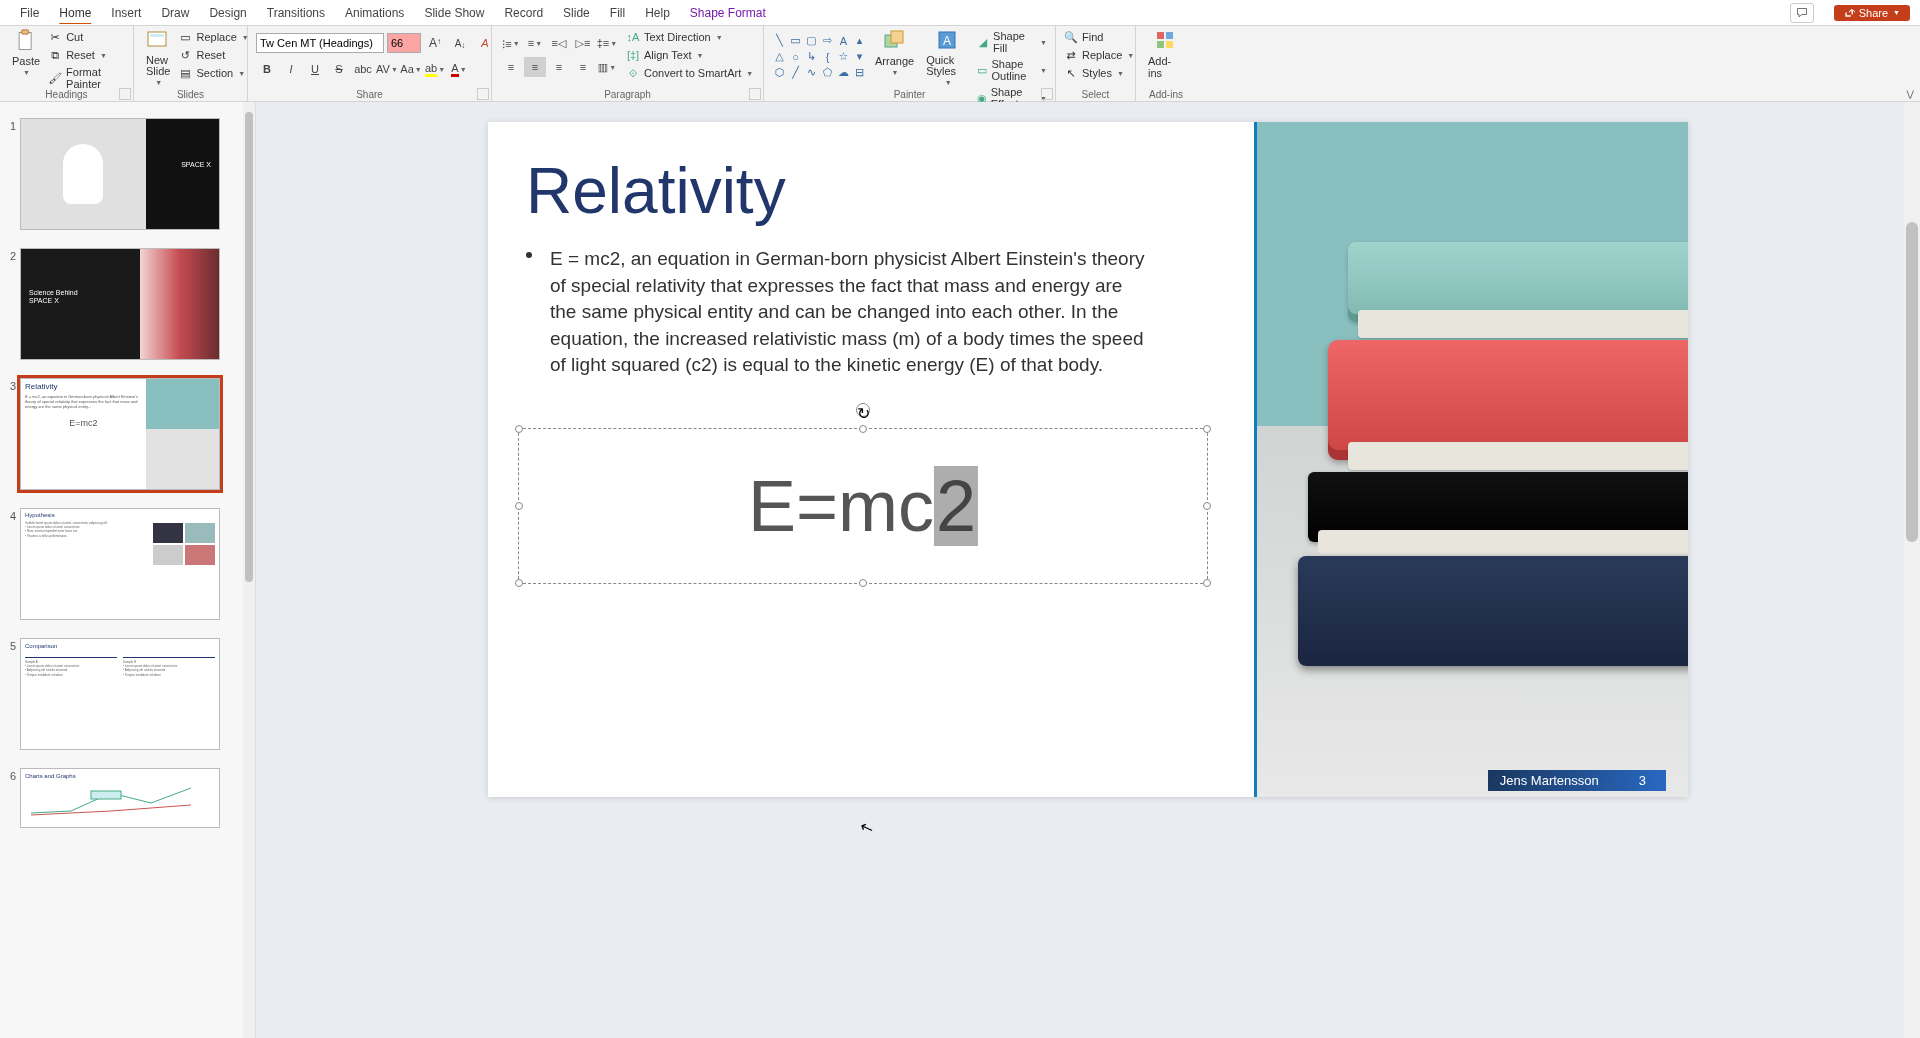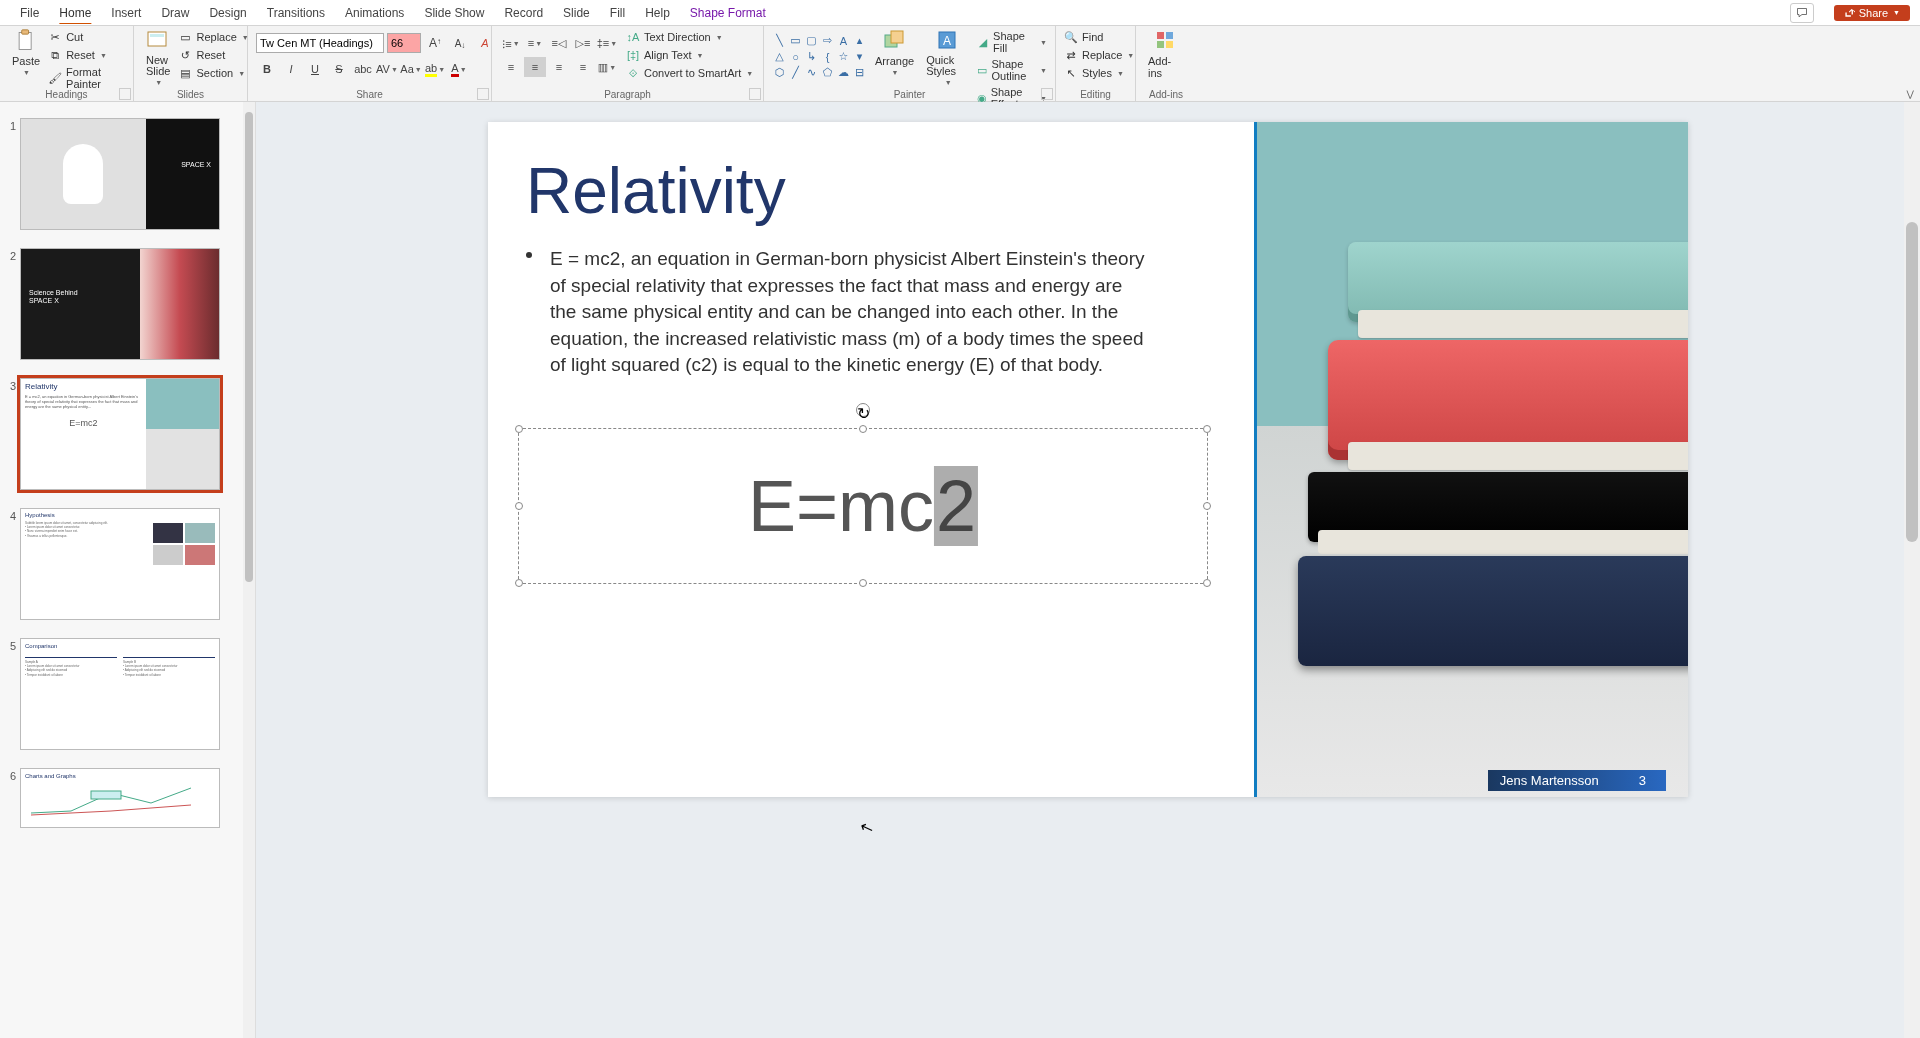--- a/index.html
+++ b/index.html
@@ -363,21 +363,21 @@
             <span>Replace</span>
             <span class="drop-arrow">▼</span>
           </div>
       <div class="mini-row">
             <span class="micon">↖</span>
             <span>Styles</span>
             <span class="drop-arrow">▼</span>
           </div>
     </div>
       </div>
-    <div class="group-label">Editing</div>
+    <div class="group-label">Select</div>
   </div>
 
   <div class="group" style="width:60px;border-right:none;">
     <div class="group-content">
         <div class="btn-large">
       <svg width="22" height="22">
             <rect x="3" y="3" width="7" height="7" fill="#e06666"></rect>
             <rect x="12" y="3" width="7" height="7" fill="#6fa8dc"></rect>
             <rect x="3" y="12" width="7" height="7" fill="#93c47d"></rect>
             <rect x="12" y="12" width="7" height="7" fill="#ffd966"></rect>

